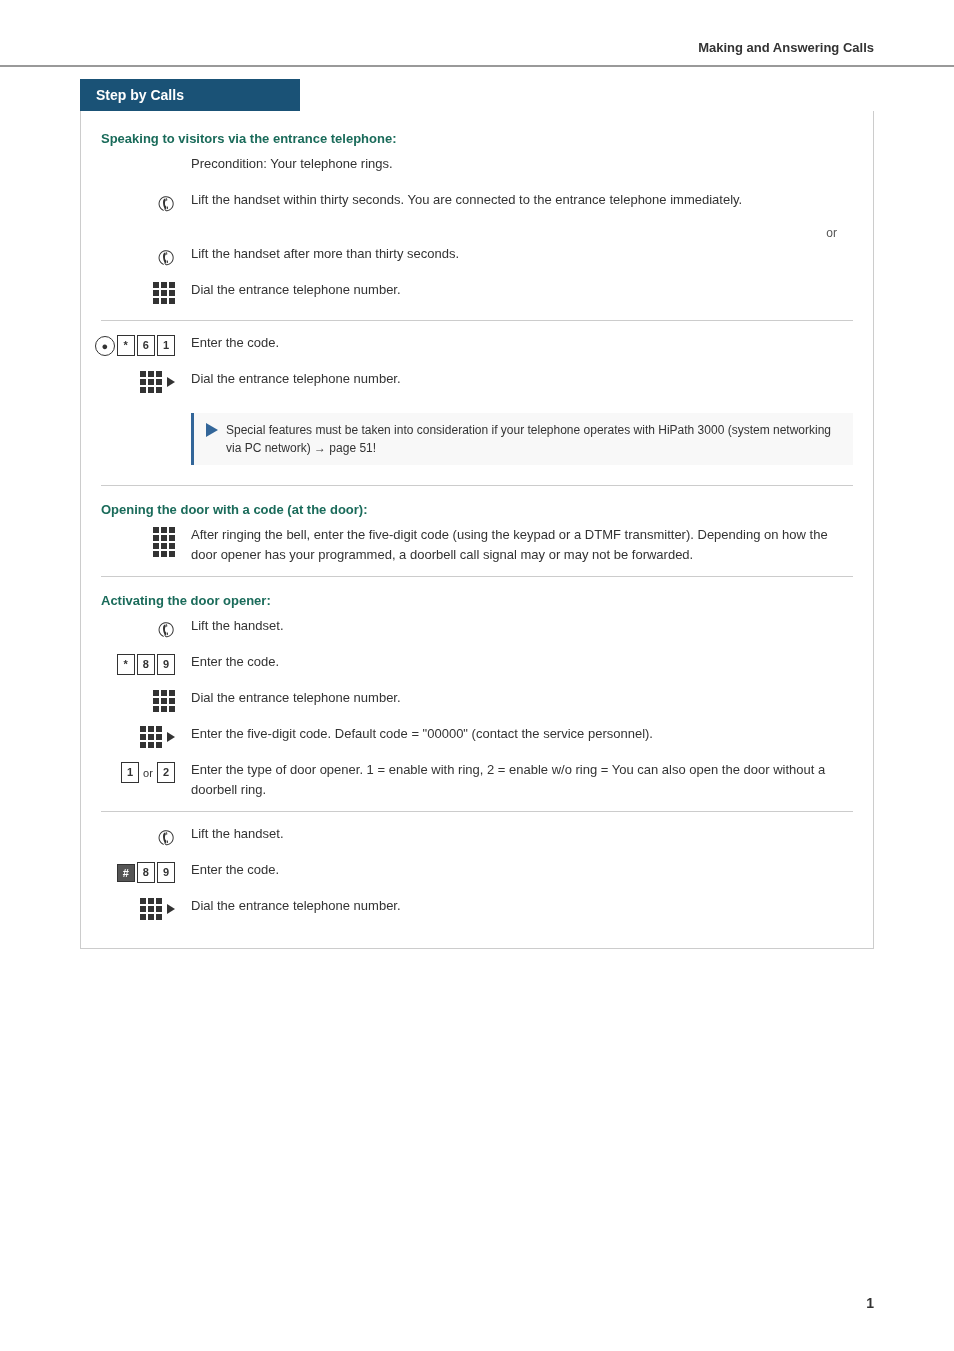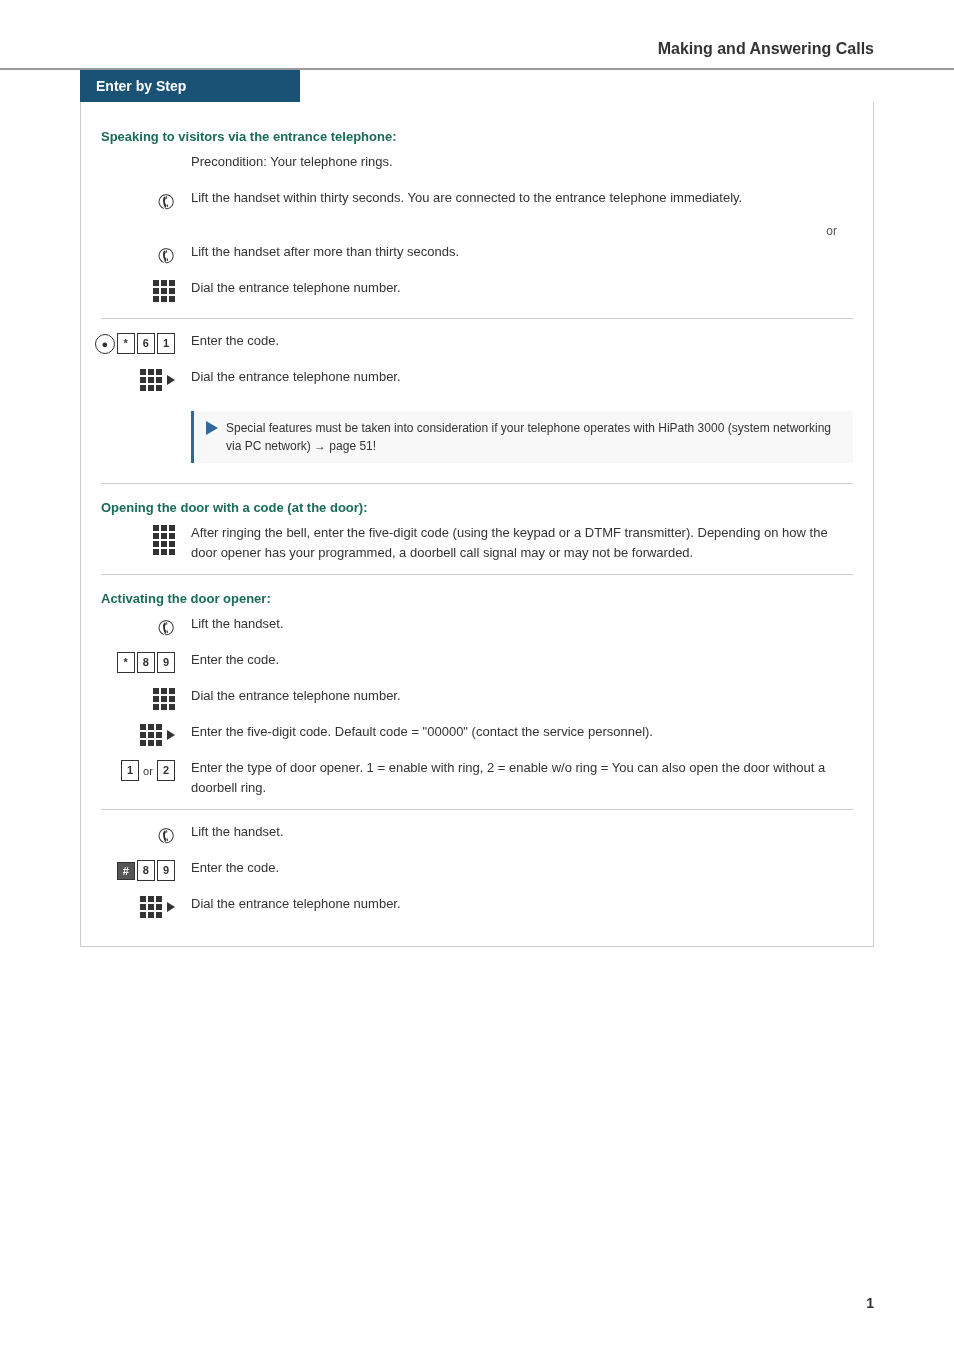--- a/index.html
+++ b/index.html
@@ -9,25 +9,25 @@
       background: #ffffff;
       font-family: Arial, Helvetica, sans-serif;
       font-size: 13px;
       color: #333;
       position: relative;
     }
 
     .page-header {
       text-align: right;
       padding: 40px 80px 10px 108px;
-      font-size: 16px;
+      font-size: 13px;
       font-weight: bold;
       color: #333;
       border-bottom: 2px solid #999;
-      margin-bottom: 0;
+      margin-bottom: 12px;
     }
 
     .main-content {
       padding: 0 80px 60px 80px;
     }
 
     
     .step-by-step-header {
       background-color: #1a5276;
       color: #fff;
@@ -53,21 +53,21 @@
     
     .section-heading {
       color: #1a6b5a;
       font-weight: bold;
       font-size: 13px;
       margin-bottom: 8px;
       margin-top: 16px;
     }
 
     .section-heading:first-child {
-      margin-top: 11px;
+      margin-top: 4px;
     }
 
     
     .step-row {
       display: flex;
       align-items: flex-start;
       margin-bottom: 8px;
       min-height: 28px;
     }
 
@@ -224,21 +224,21 @@
 </head>
 <body>
 
 <div class="page-header">
   <span>Making and Answering Calls</span>
 </div>
 
 <div class="main-content">
 
   <div>
-    <div class="step-by-step-header">Enter by Step</div>
+    <div class="step-by-step-header">Step by Calls</div>
 
     <div class="step-box">
       <div class="step-box-inner">
 
         <div class="section-heading">Speaking to visitors via the entrance telephone:</div>
 
         <div class="step-row">
           <div class="step-icon"></div>
           <div class="step-text">
             <span class="precondition-bold">Precondition:</span> Your telephone rings.

